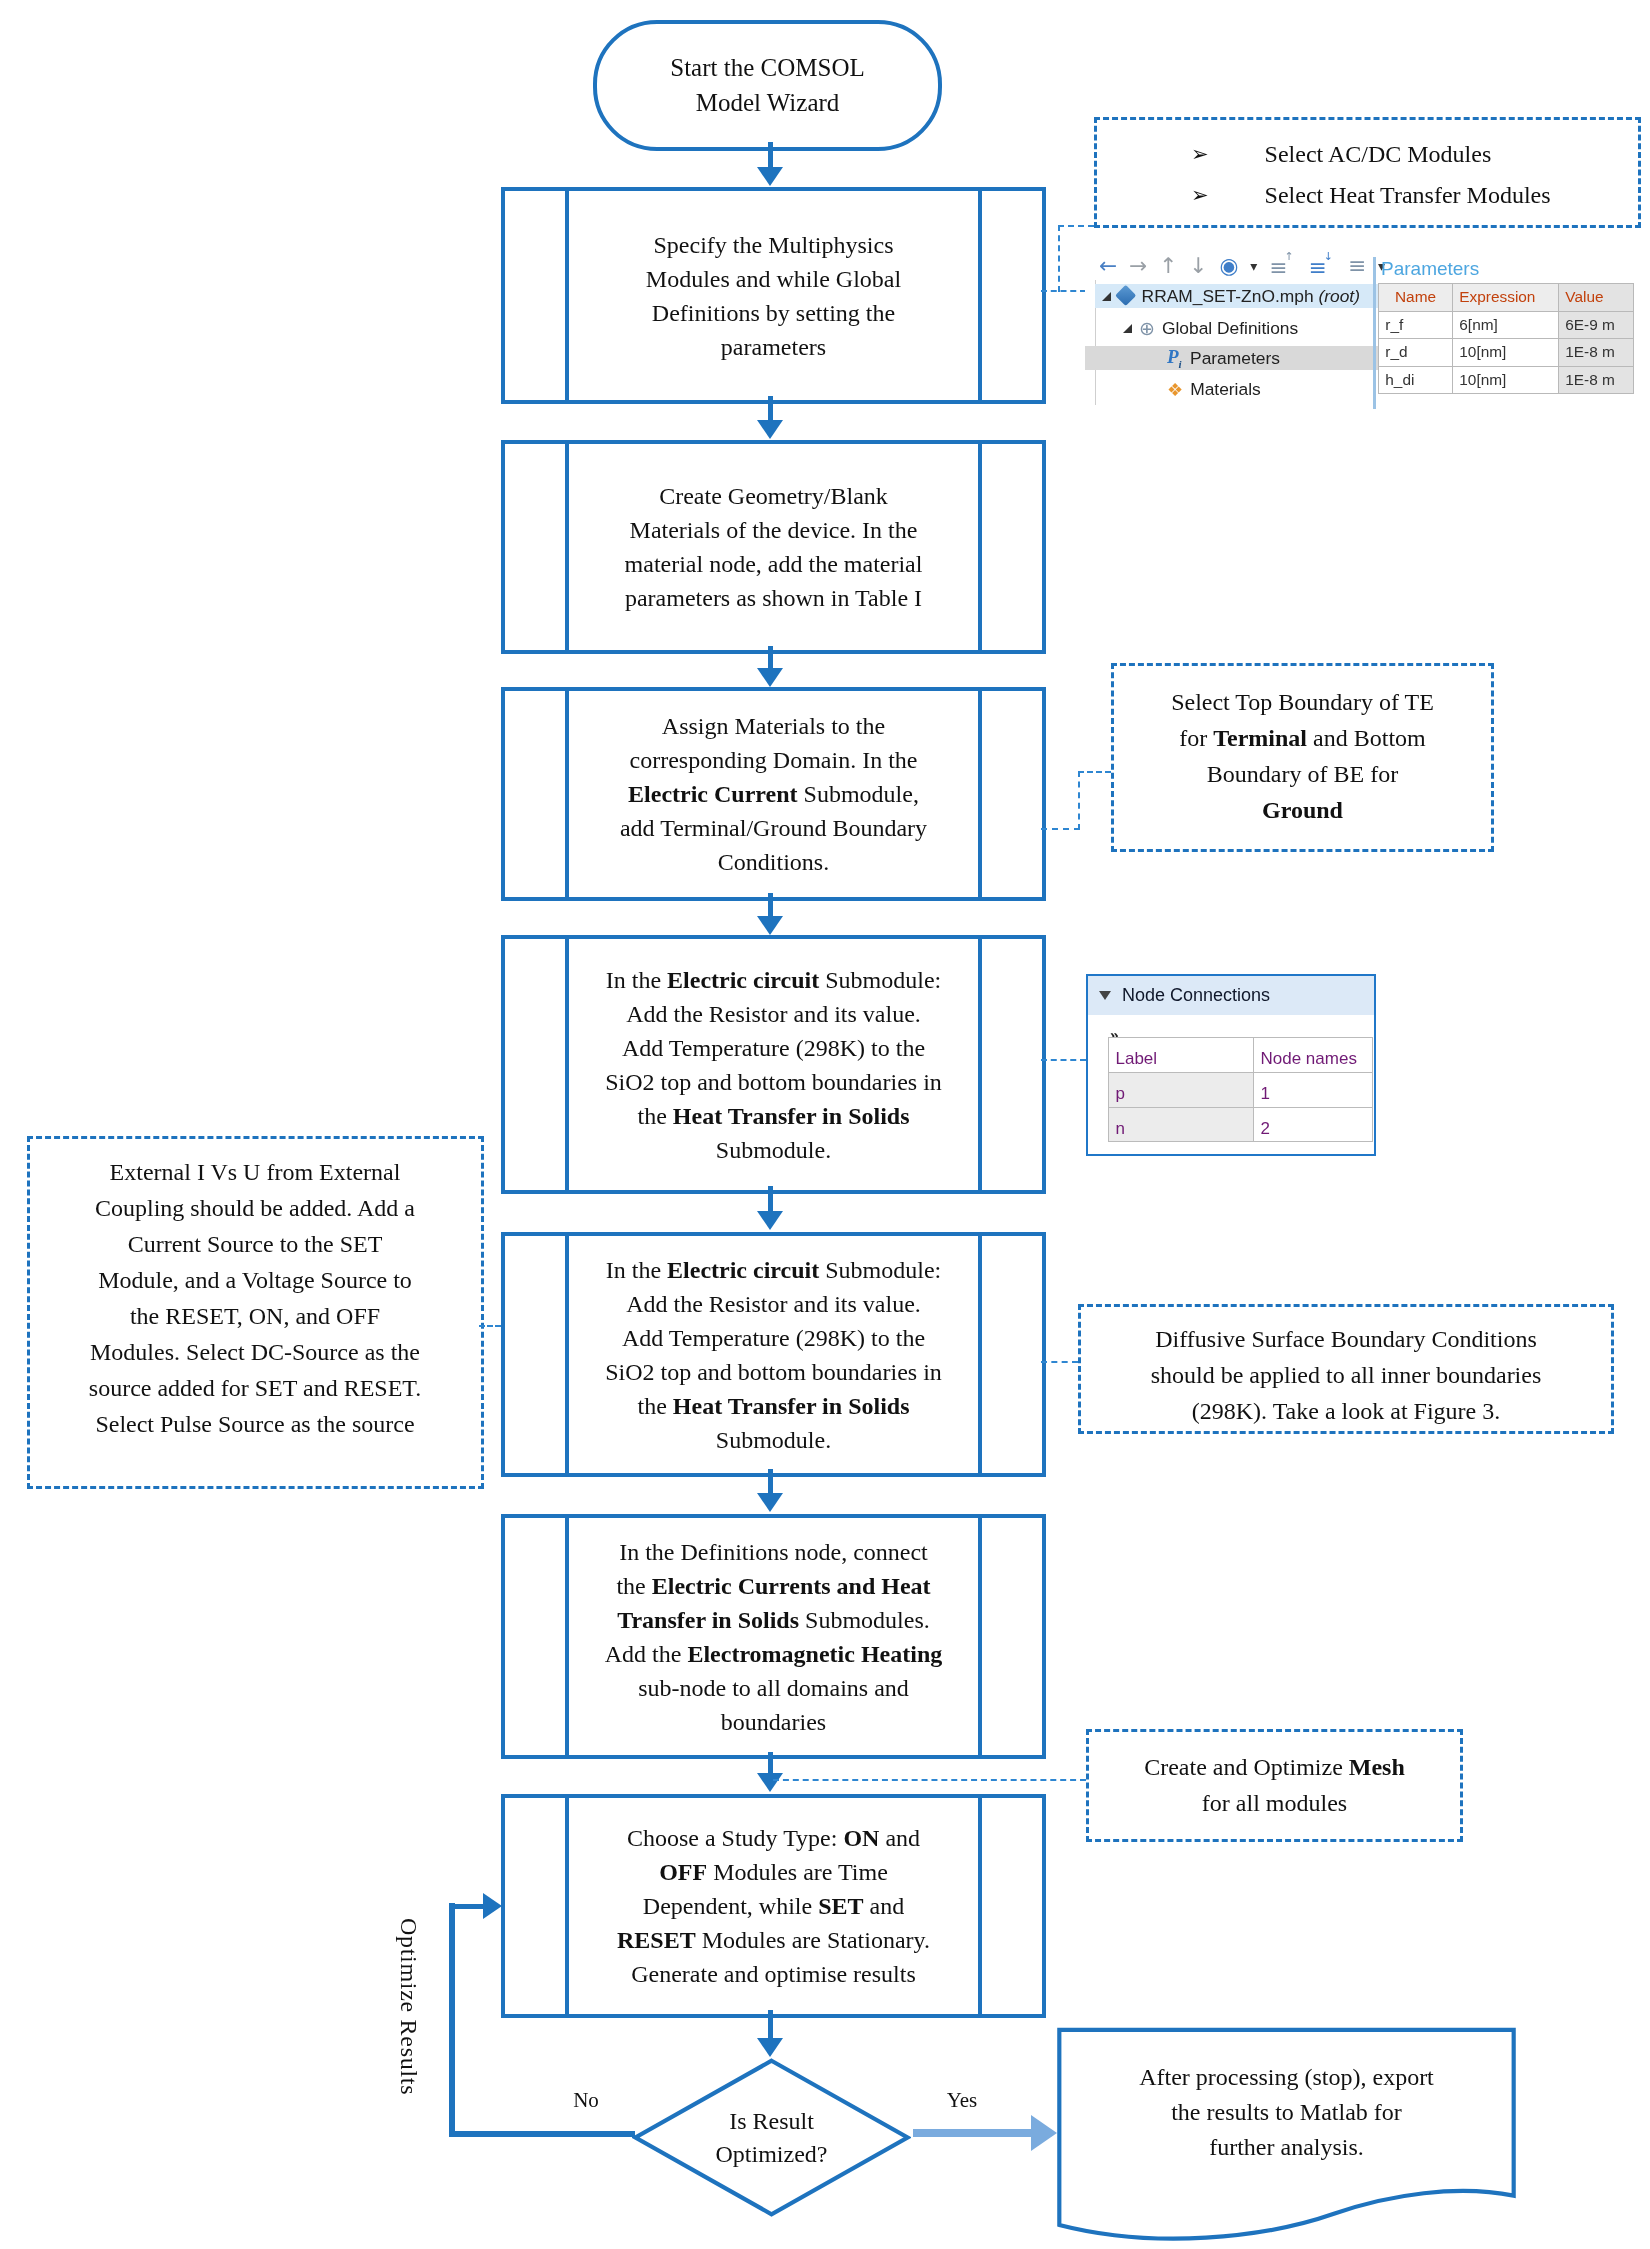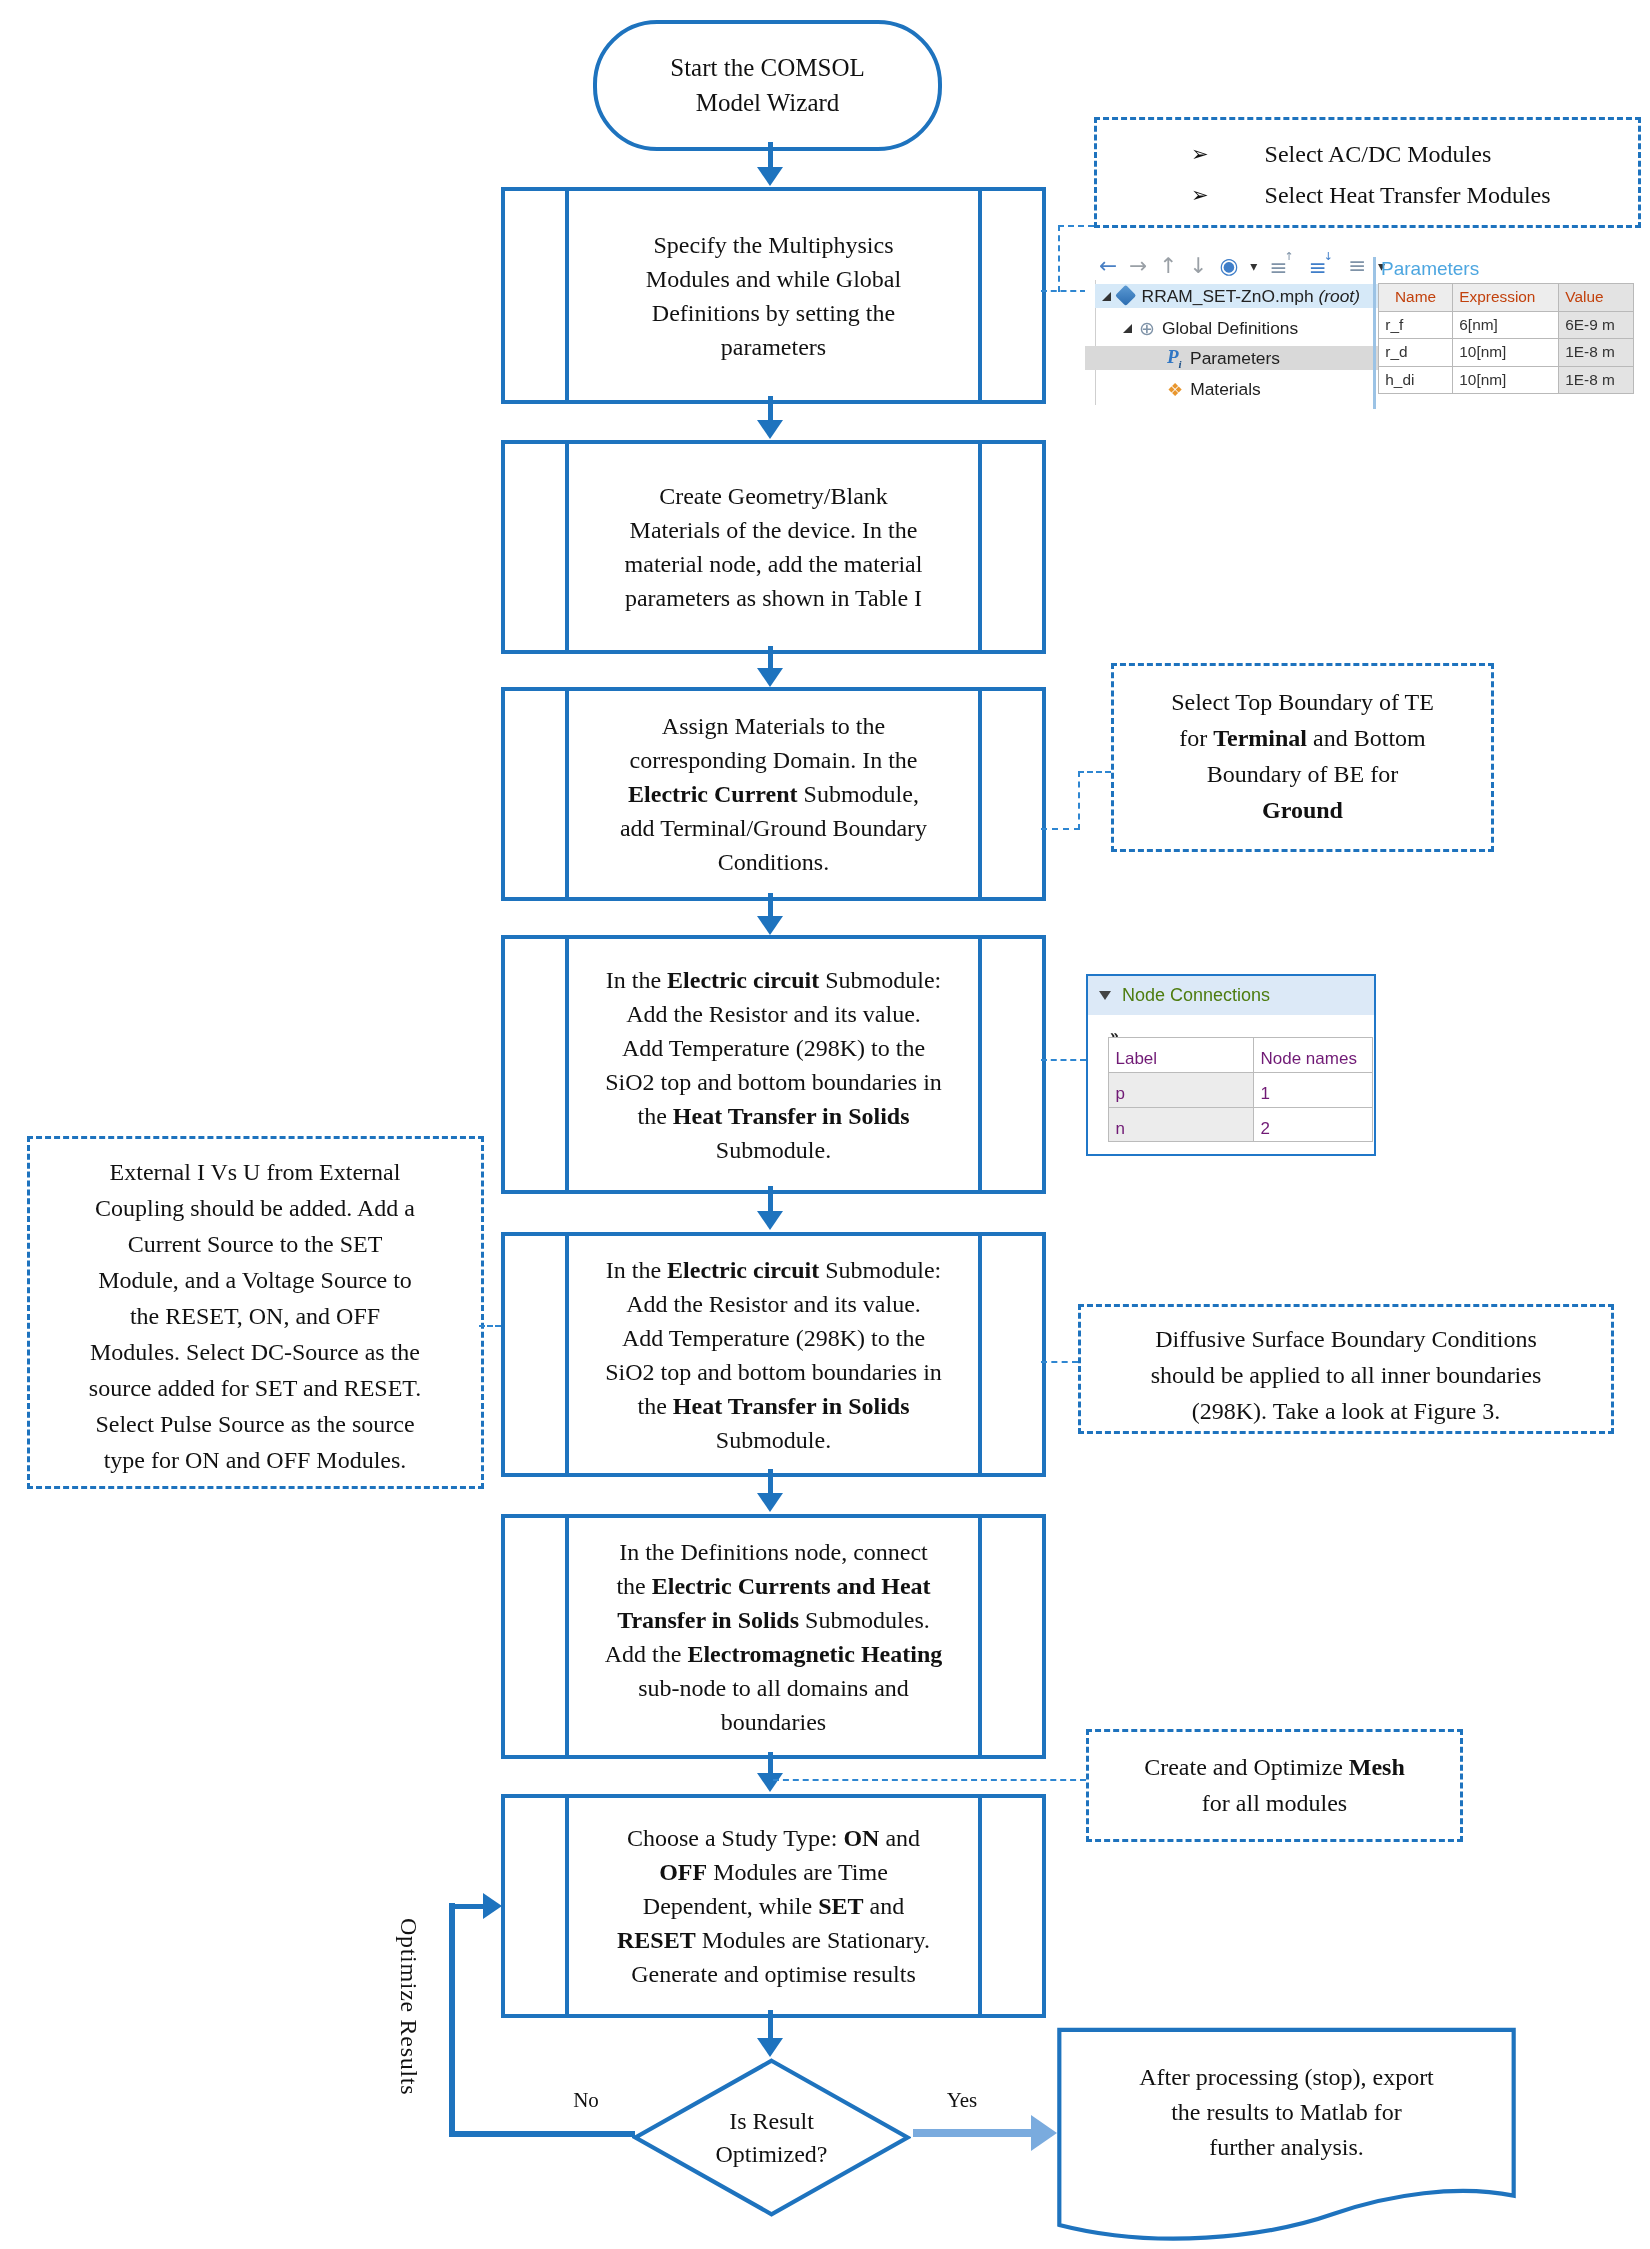--- a/index.html
+++ b/index.html
@@ -74,21 +74,21 @@
           font-size:15.4px;color:#333;border-top:1.4px solid #b9b9b9;border-left:1.4px solid #b9b9b9;}
   .ptable .cell{border-right:1.4px solid #b9b9b9;border-bottom:1.4px solid #b9b9b9;height:26.5px;
                 display:flex;align-items:center;padding-left:6.3px;background:#fff;}
   .ptable .hd{background:#ededed;color:#c2410c;}
   .ptable .hd.center{justify-content:center;padding-left:0;}
   .ptable .vcol{background:#e3e3e3;}
   
   .ncpanel{position:absolute;border:2.8px solid #2077c8;background:#fff;
            font-family:"Liberation Sans",sans-serif;}
   .nchead{position:absolute;left:0;right:0;top:0;height:39px;background:#dce9f7;
-          display:flex;align-items:center;gap:11px;padding-left:11px;font-size:18px;color:#4d7c0f;}
+          display:flex;align-items:center;gap:11px;padding-left:11px;font-size:18px;color:#0f172a;}
   .nctri{width:0;height:0;border-left:6.3px solid transparent;border-right:6.3px solid transparent;
          border-top:9px solid #444;}
   .nctable{position:absolute;display:grid;grid-template-columns:145px 119px;font-size:17px;
            color:#701a75;border-top:1.4px solid #bbb;border-left:1.4px solid #bbb;}
   .nctable .cell{border-right:1.4px solid #bbb;border-bottom:1.4px solid #bbb;height:31px;
                  display:flex;align-items:flex-end;padding:0 0 2.8px 7px;background:#fff;}
   .nctable .lab{background:#ececec;}
   .ncmark{position:absolute;font-weight:bold;font-size:15.4px;color:#222;letter-spacing:-1.4px;}
 </style>
 </head>
@@ -270,21 +270,20 @@
   <div class="note" style="left:26.5px;top:1136px;width:451px;height:347px;">
     <div style="padding-top:15.4px;">
         <div class="tline"><span>External I Vs U from External</span></div>
         <div class="tline"><span>Coupling should be added. Add a</span></div>
         <div class="tline"><span>Current Source to the SET</span></div>
         <div class="tline"><span>Module, and a Voltage Source to</span></div>
         <div class="tline"><span>the RESET, ON, and OFF</span></div>
         <div class="tline"><span>Modules. Select DC-Source as the</span></div>
         <div class="tline"><span>source added for SET and RESET.</span></div>
         <div class="tline"><span>Select Pulse Source as the source</span></div>
-        <div class="tline"><span>type for ON and OFF Modules.</span></div>
       </div>
   </div>
 
   <div class="note" style="left:1078px;top:1304px;width:530px;height:124px;">
     <div style="padding-top:14px;">
         <div class="tline"><span>Diffusive Surface Boundary Conditions</span></div>
         <div class="tline"><span>should be applied to all inner boundaries</span></div>
         <div class="tline"><span>(298K). Take a look at Figure 3.</span></div>
       </div>
   </div>

